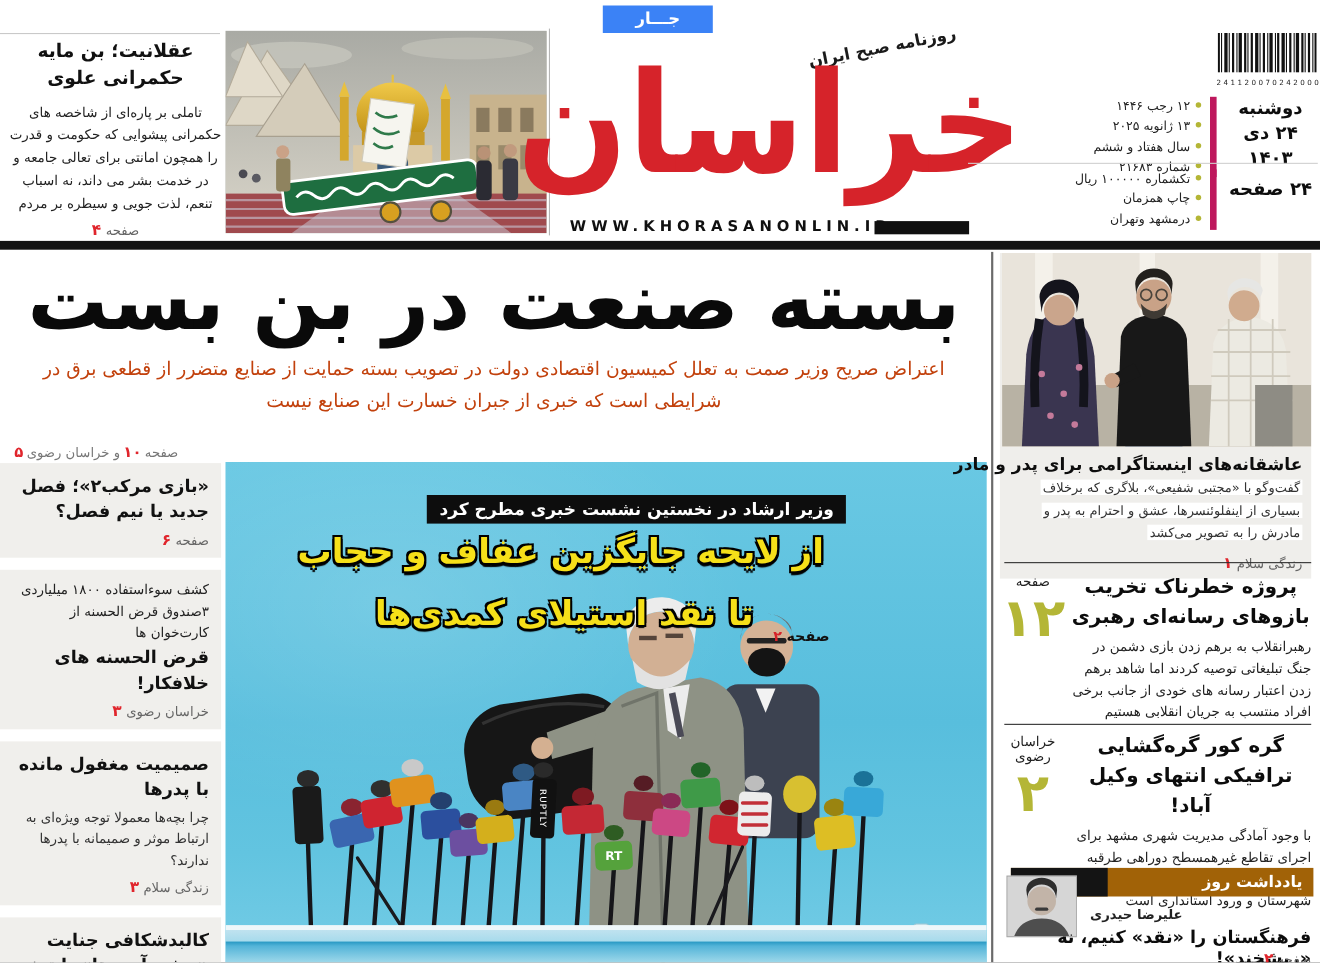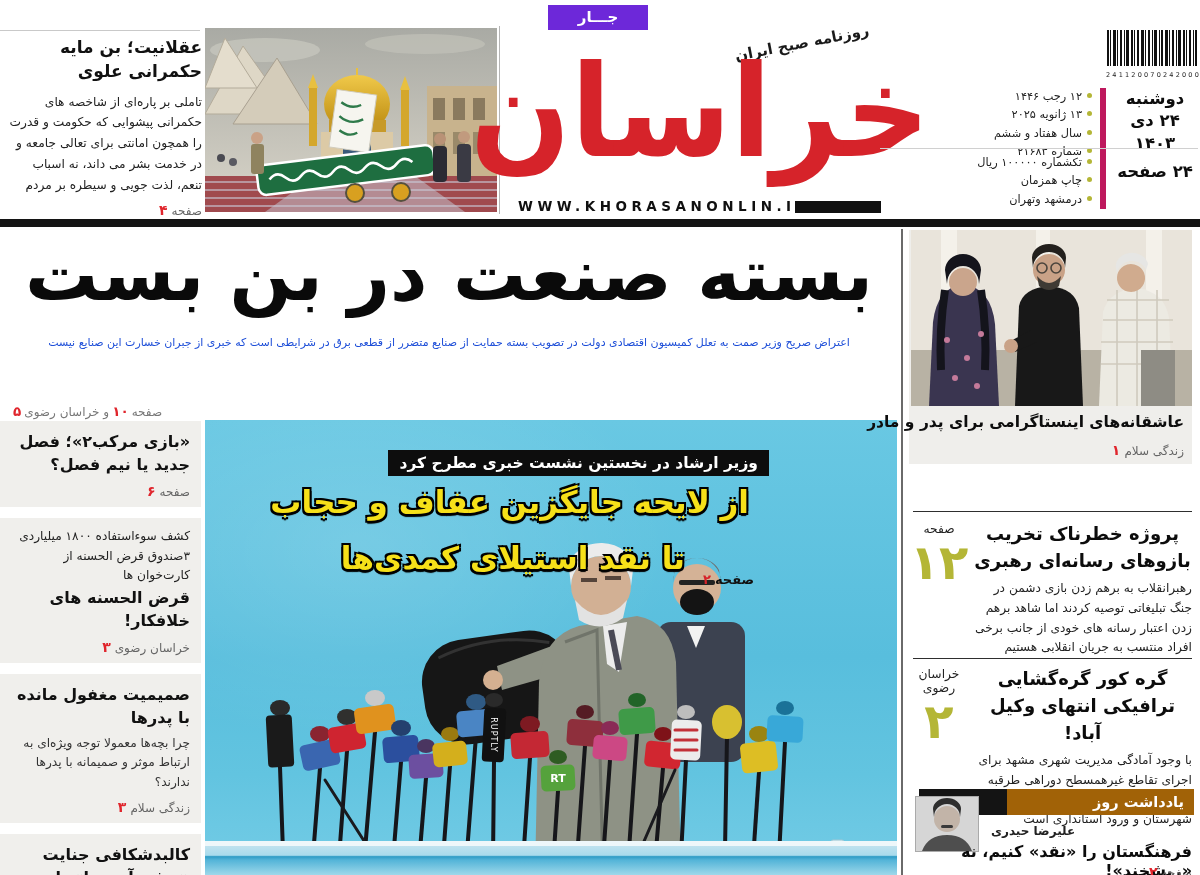--- a/index.html
+++ b/index.html
@@ -1,31 +1,31 @@
 <!DOCTYPE html>
 <html lang="fa" dir="rtl"><head>
 <meta charset="utf-8">
 <style>
   *{margin:0;padding:0;box-sizing:border-box}
   html,body{background:#9a9a9a}
   body{font-family:"DejaVu Sans",sans-serif}
   .page{position:relative;width:1200px;height:875px;background:#fff;margin:0 auto;overflow:hidden;direction:rtl}
 
   
-  .m-left-art{position:absolute;right:998px;left:6px;top:36px;width:194px;text-align:right}
+  .m-left-art{position:absolute;right:998px;left:6px;top:36px;width:194px;text-align:center}
   .m-left-art .ttl{font-size:17px;font-weight:bold;line-height:1.4;color:#111}
   .m-left-art .bdy{font-size:12.2px;line-height:1.7;color:#222;margin-top:8px}
   .pg{font-size:12px;color:#666;margin-top:7px}
   .pg .num{color:#e0252c;font-weight:bold;font-size:14px;margin-right:4px}
   .hairline-top{position:absolute;left:0;top:30px;width:200px;height:1px;background:#c9c9c9}
 
   .shrine{position:absolute;left:205px;top:28px;width:292px;height:184px;overflow:hidden;background:#b9b9b2}
   .m-vline{position:absolute;left:499px;top:26px;width:1px;height:188px;background:#b5b5b5}
 
-  .jar{position:absolute;left:548px;top:5px;width:100px;height:25px;background:#6d28d9;color:#fff;
+  .jar{position:absolute;left:548px;top:5px;width:100px;height:25px;background:#3b82f6;color:#fff;
        font-weight:bold;font-size:15px;text-align:center;line-height:25px;letter-spacing:1px}
   .tagline{position:absolute;left:712px;top:34px;width:180px;font-size:15px;color:#1a1a1a;
            transform:rotate(-11deg);text-align:center;font-weight:bold}
   .logo{position:absolute;left:500px;top:28px;width:400px;height:168px;display:flex;align-items:center;justify-content:center}
   .logo span{font-size:118px;font-weight:bold;color:#d6232a;line-height:1;letter-spacing:-3px;transform:scaleY(1.08)}
   .urlbar{position:absolute;left:518px;top:198px;direction:ltr;font-size:13.5px;font-weight:bold;color:#101010;letter-spacing:4.5px}
   .urlblack{position:absolute;left:795px;top:201px;width:86px;height:12px;background:#101010}
 
   .barcode{position:absolute;left:1106px;top:30px;width:92px;text-align:center;direction:ltr}
   .barcode .digits{font-size:6.5px;letter-spacing:2.2px;color:#222;margin-top:1px}
@@ -38,21 +38,21 @@
   .ilist{flex:1;border-right:6px solid #be185d;padding-right:8px;margin-right:6px}
   .ilist div{font-size:11.3px;line-height:1.62;color:#222;white-space:nowrap}
   .ilist div::before{content:"";display:inline-block;width:5px;height:5px;border-radius:50%;background:#b4b636;margin-left:5px;vertical-align:2px}
   .m-hline{position:absolute;left:880px;top:148px;width:318px;height:1px;background:#d0d0d0}
 
   .black-rule{position:absolute;left:0;top:219px;width:1200px;height:8px;background:#141414}
 
   
   .lead{position:absolute;left:0;top:229px;width:898px;height:190px;text-align:center}
   .lead .hl{font-size:73px;font-weight:bold;color:#0a0a0a;letter-spacing:-2px;line-height:1.25}
-  .lead .sub{width:872px;margin:14px auto 0;font-size:11px;line-height:1.7;color:#1d4ed8}
+  .lead .sub{width:872px;margin:2px auto 0;font-size:17px;line-height:1.7;color:#c2410c}
   .lead .ref{position:absolute;left:10px;bottom:0;font-size:12px;color:#777;direction:rtl}
   .lead .ref .num{color:#e0252c;font-weight:bold;font-size:13.5px;margin:0 3px}
 
   
   .left-col{position:absolute;left:0;top:421px;width:201px}
   .card{background:#f0efec;padding:9px 11px 8px;margin-bottom:11px;text-align:right}
   .card .t{font-size:16px;font-weight:bold;line-height:1.45;color:#111}
   .card .pre{font-size:12.2px;line-height:1.6;color:#222}
   .card .b{font-size:12.2px;line-height:1.6;color:#333;margin-top:4px}
 
@@ -459,20 +459,21 @@
 
         <g>
           <path d="M188,176 L192,82 Q198,60 226,58 Q254,62 258,88 L262,176 Z" fill="#eceae2"></path>
           <path d="M196,70 H258 M192,90 H262 M190,112 H262 M190,134 H264 M206,60 V176 M226,58 V176 M246,60 V176" stroke="#cfcabd" stroke-width="1.6"></path>
           <circle cx="220" cy="48" r="14" transform="rotate(14 220 48)" fill="#d0ab8e"></circle>
           <path d="M206,44 a15,14 0 0 1 29,-4 l2,-6 a16,13 0 0 0 -32,4 z" fill="#e6e6e4"></path>
           <rect x="230" y="120" width="34" height="56" fill="#8e8c84"></rect>
         </g>
       </svg>
       <div class="t">عاشقانه‌های اینستاگرامی برای پدر و مادر</div>
+      <div class="b"><span>گفت‌وگو با «مجتبی شفیعی»، بلاگری که برخلاف بسیاری از اینفلوئنسرها، عشق و احترام به پدر و مادرش را به تصویر می‌کشد</span></div>
       <div class="pg"><span>زندگی سلام</span><span class="num">۱</span></div>
     </div>
 
     <div class="rhr hr1"></div>
 
     <div class="r-art a2">
       <div class="pageblock">
         <div class="lab">صفحه</div>
         <div class="bignum">۱۲</div>
       </div>

